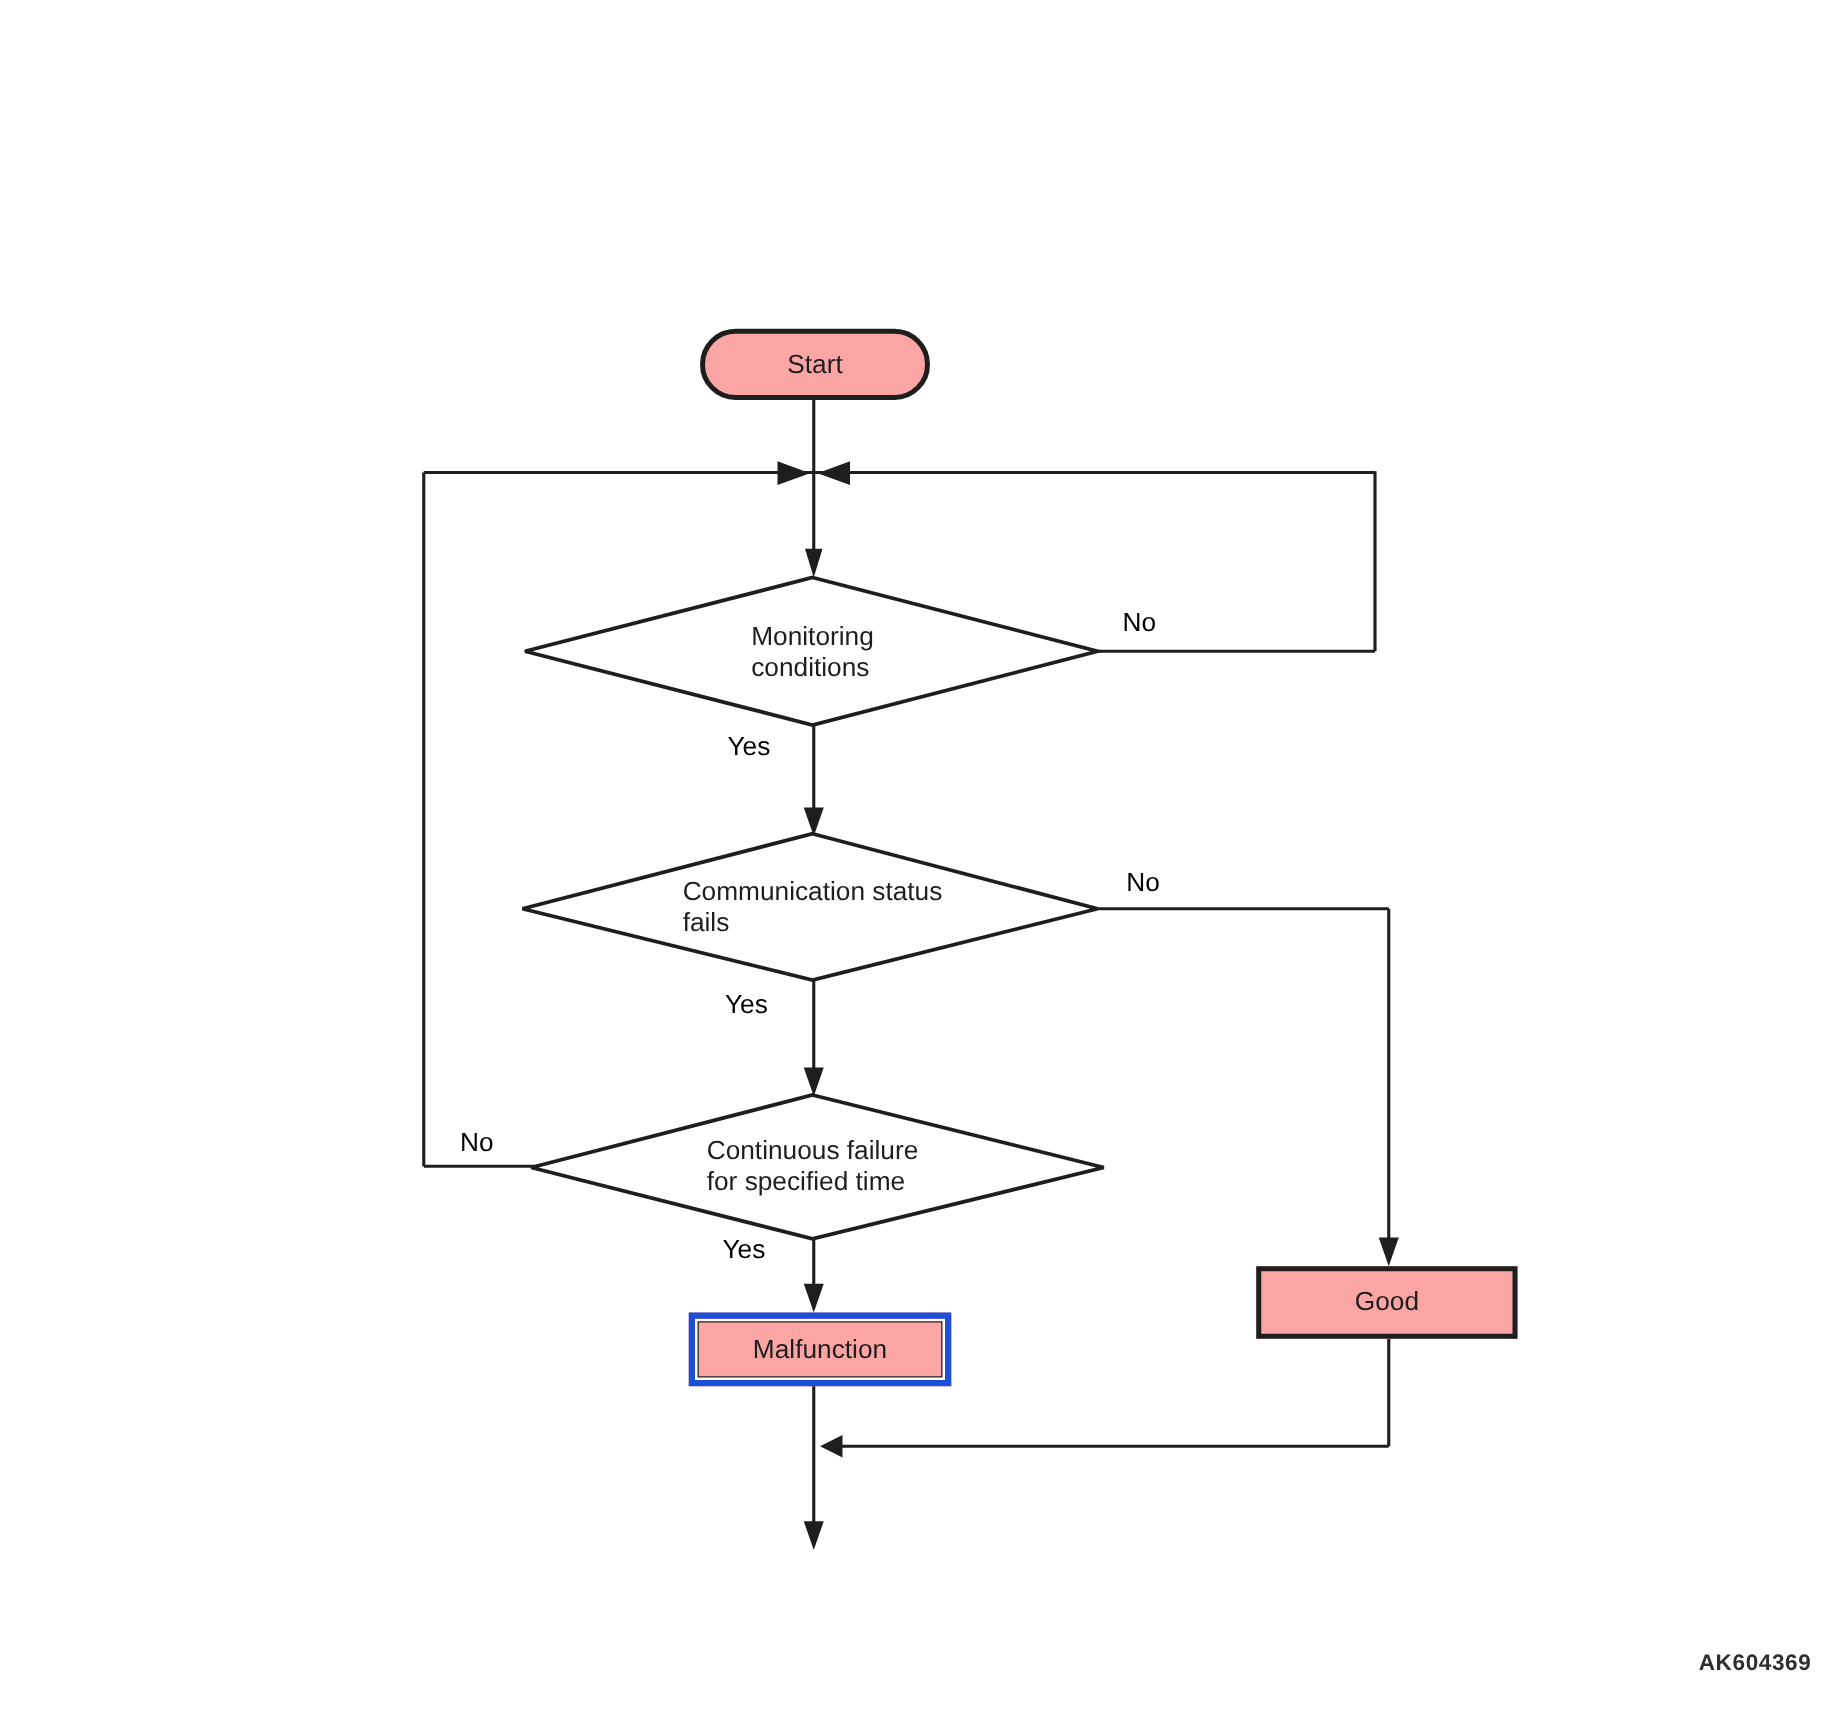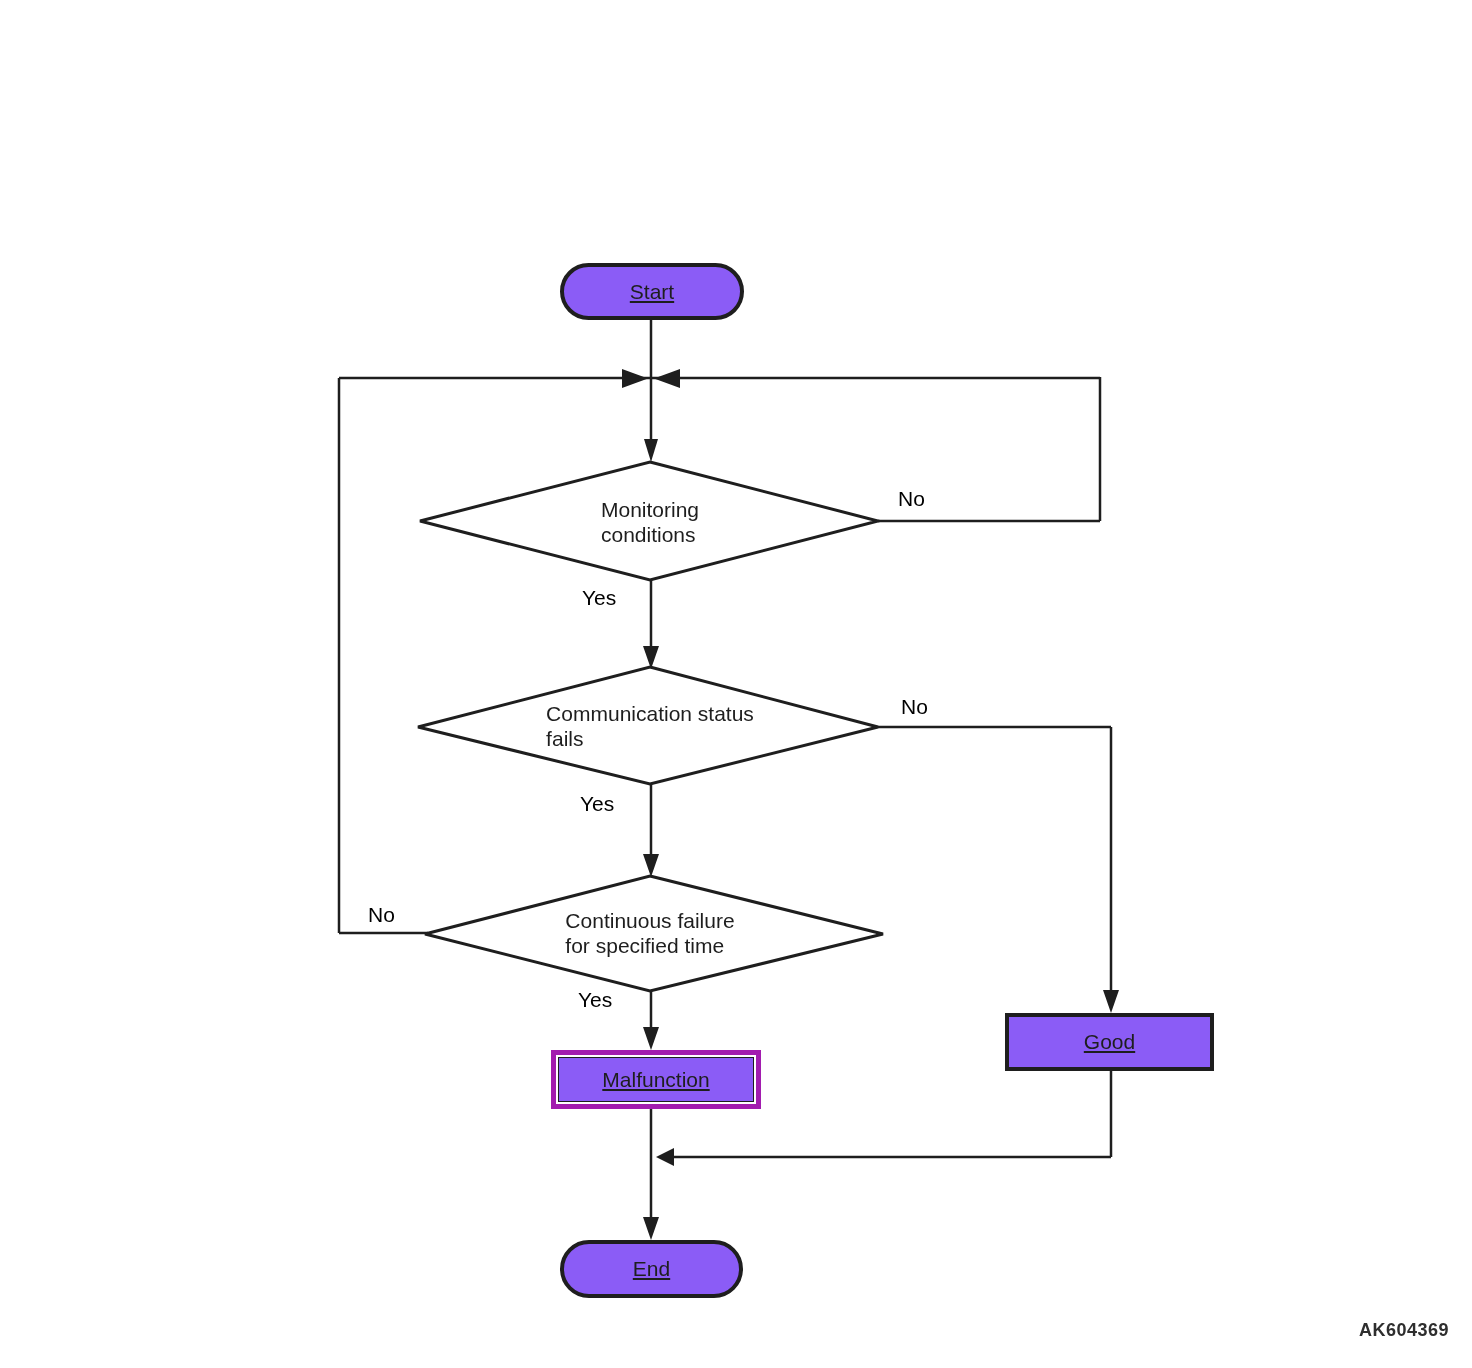--- a/index.html
+++ b/index.html
@@ -31,36 +31,35 @@
     top: 0;
     width: 1472px;
     height: 1368px;
   }
   .node {
     position: absolute;
     box-sizing: border-box;
     display: flex;
     align-items: center;
     justify-content: center;
-    background: #8b5cf6;
+    background: #fca5a5;
     font-size: 21px;
     color: #1e1e1e;
     text-align: center;
-    text-decoration: underline;
   }
   .terminator {
     border: 4px solid #1e1e1e;
     border-radius: 30px;
   }
   .process {
     border: 4px solid #1e1e1e;
     align-items: center;
   }
   .process.double {
-    border: 5px solid #a21caf;
+    border: 5px solid #1d4ed8;
     box-shadow: inset 0 0 0 2px #ffffff, inset 0 0 0 3px #1e1e1e;
   }
   .diamond-label {
     position: absolute;
     transform: translate(-50%, -50%);
     text-align: left;
     white-space: pre-line;
     font-size: 21px;
     line-height: 25px;
     color: #1e1e1e;
@@ -130,23 +129,20 @@
   </div>
 
   <div class="node process double" style="left:551px; top:1050px; width:210px; height:59px;">
     <span>Malfunction</span>
   </div>
 
   <div class="node process" style="left:1005px; top:1013px; width:209px; height:58px;">
     <span>Good</span>
   </div>
 
-  <div class="node terminator" style="left:560px; top:1240px; width:183px; height:58px;">
-    <span>End</span>
-  </div>
 
   <div class="diamond-label" style="left:650px; top:522px;">Monitoring
 conditions</div>
 
   <div class="diamond-label" style="left:650px; top:726px;">Communication status
 fails</div>
 
   <div class="diamond-label" style="left:650px; top:933px;">Continuous failure
 for specified time</div>
 

